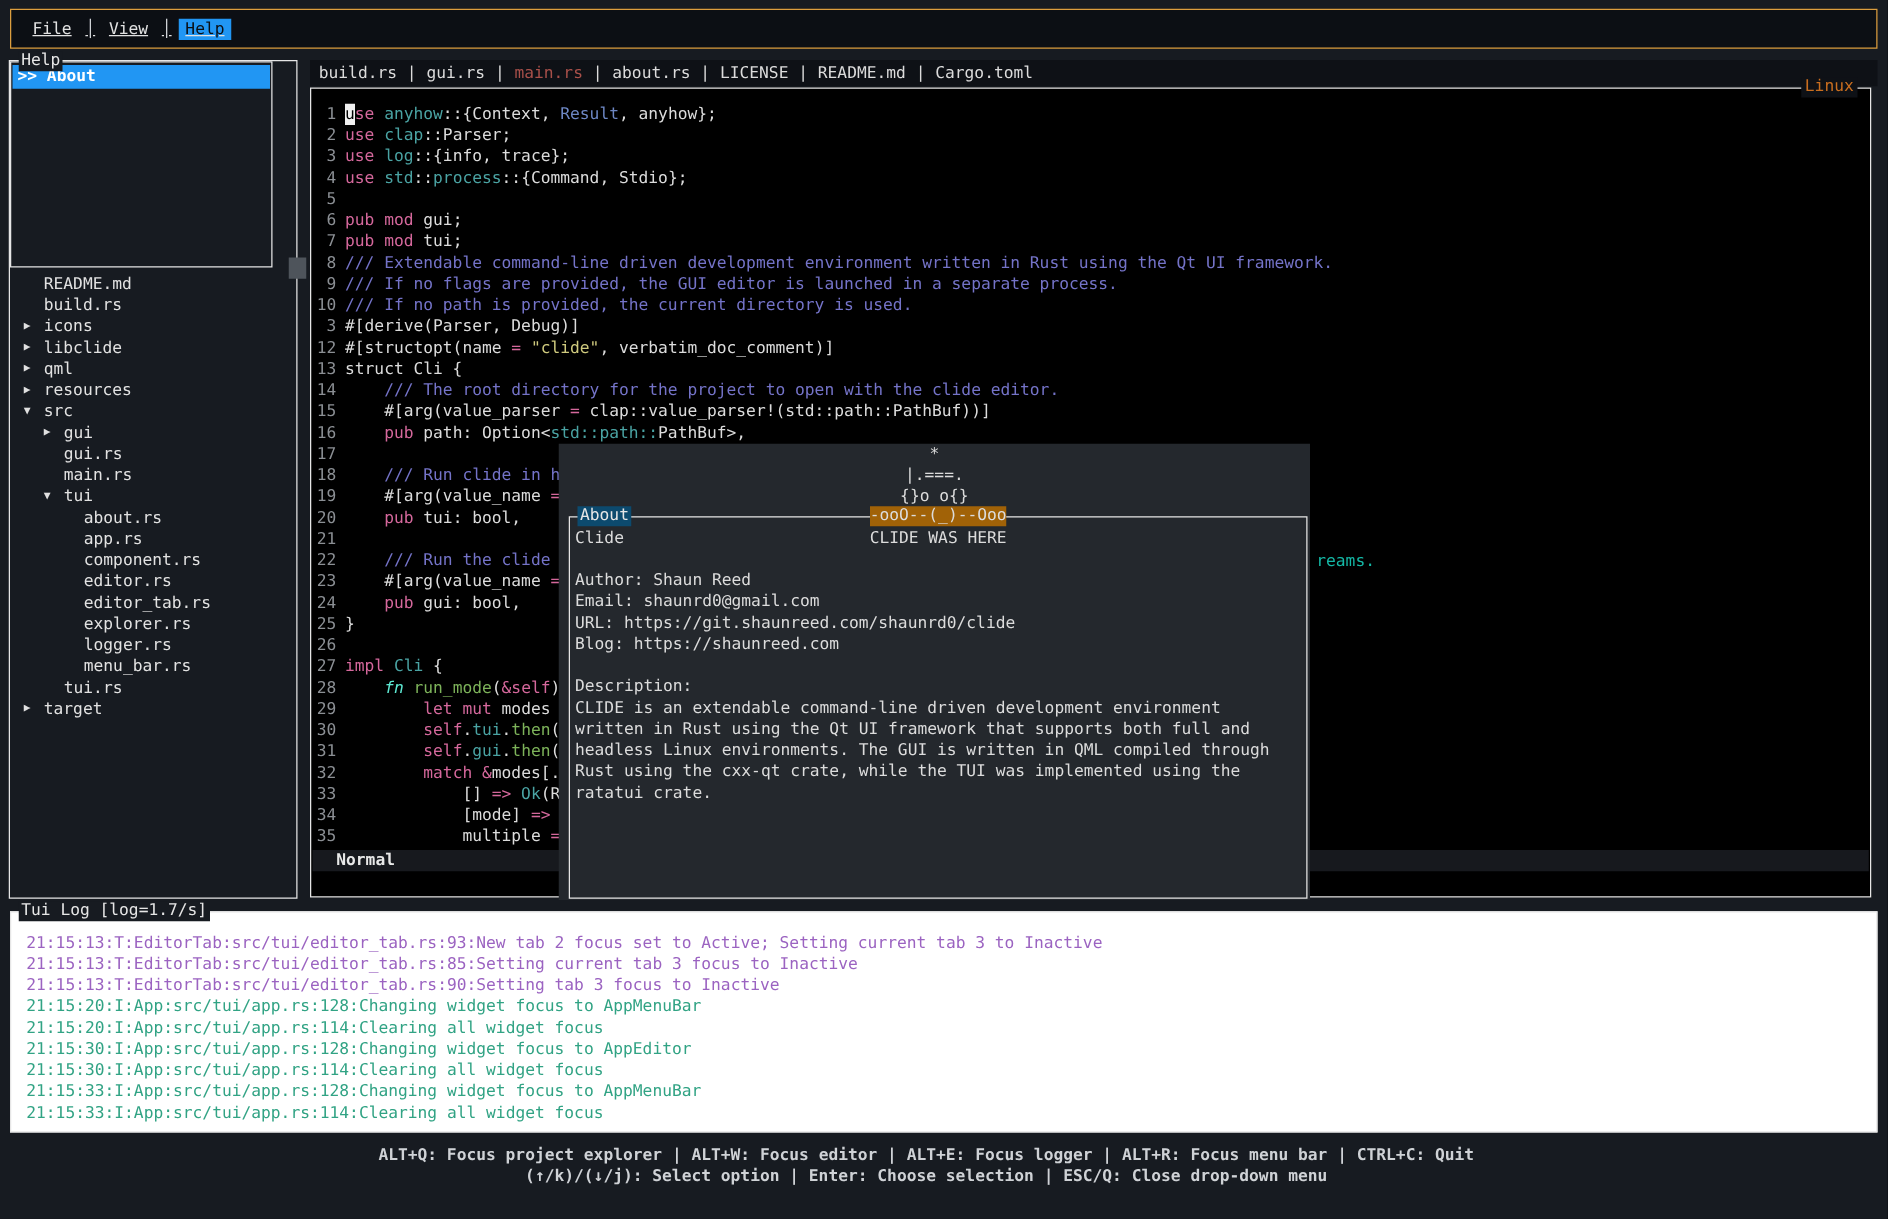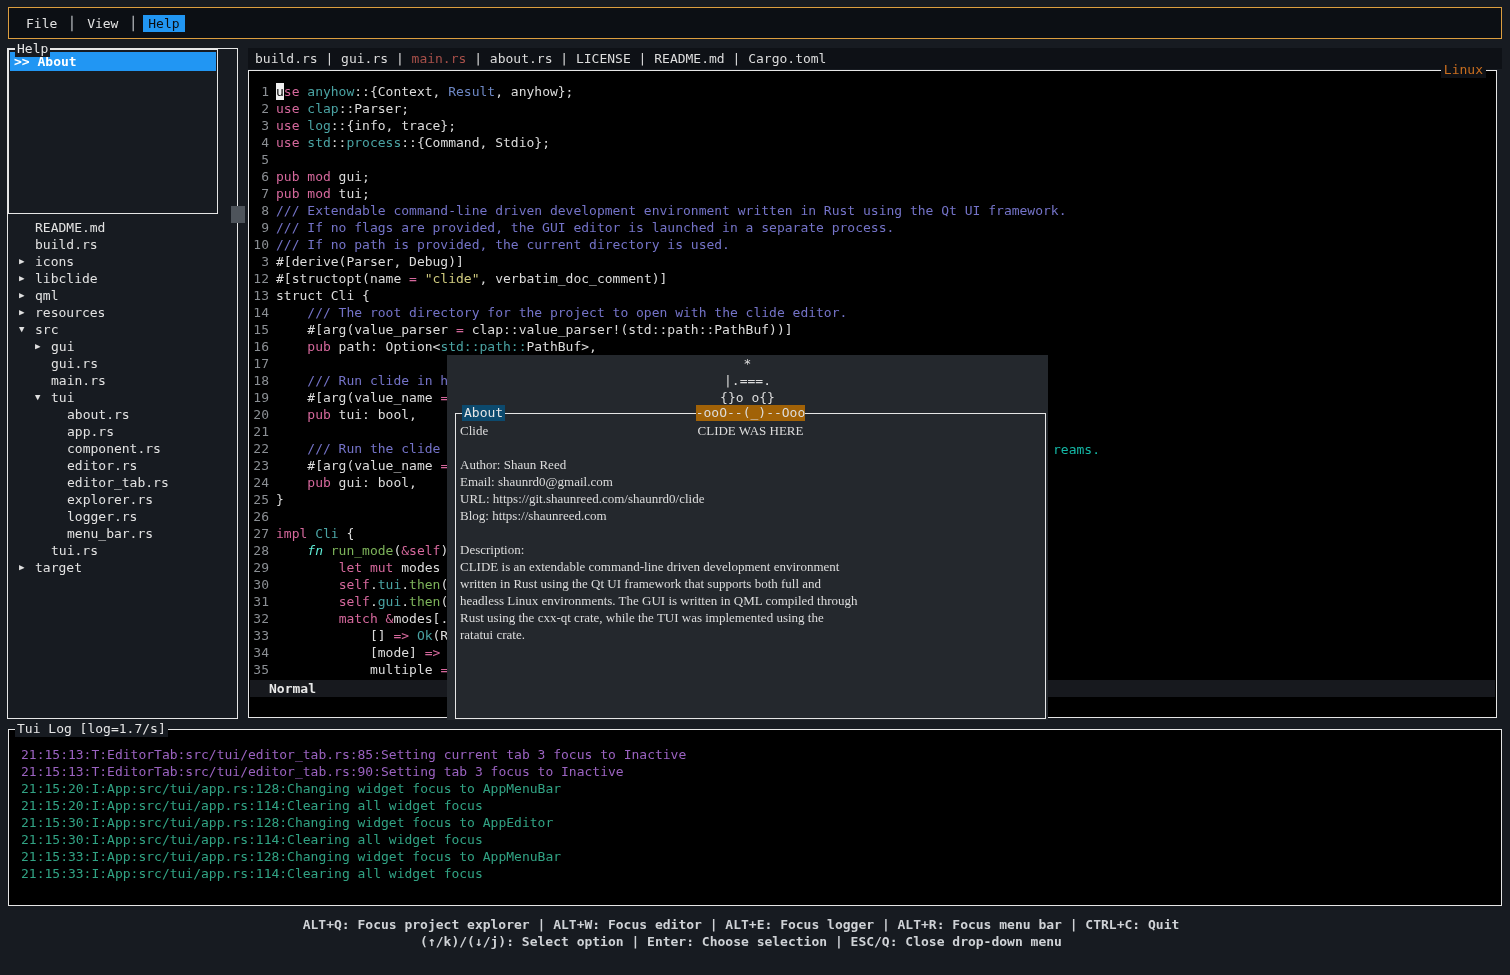--- a/index.html
+++ b/index.html
@@ -55,41 +55,41 @@
   .overflow-frag{position:absolute;left:804px;top:370px;height:17px;line-height:17px;color:#14b8a6;white-space:pre;}
 
   
   .popup{position:absolute;left:447px;top:355px;width:601px;height:365px;background:#24282d;z-index:10;color:#dcdcdc;}
   .art-line{height:17px;line-height:17px;text-align:center;white-space:pre;}
   .popup-box{position:absolute;left:8px;top:58px;width:591px;height:306px;border:1px solid #e6e6e6;}
   .popup-title{background:#0c4a6e;}
   .border-art{position:absolute;top:-9px;left:0;right:0;margin:auto;width:max-content;
     background:#a16207;line-height:16px;white-space:pre;}
   .popup-content{position:absolute;left:4px;top:8px;right:4px;}
-  .popup-row{height:17px;line-height:17px;white-space:pre;position:relative;font-family:Liberation Serif, serif;}
+  .popup-row{height:17px;line-height:17px;white-space:pre;position:relative;}
   .popup-banner{position:absolute;left:0;right:0;text-align:center;}
 
   
-  .tui-log{position:absolute;left:8px;top:729px;width:1494px;height:177px;border:1px solid #e6e6e6;background:#000000;}
+  .tui-log{position:absolute;left:8px;top:729px;width:1494px;height:177px;border:1px solid #e6e6e6;background:#ffffff;}
   .log-lines{position:absolute;left:12px;top:16px;right:4px;}
   .log-line{height:17px;line-height:17px;white-space:pre;overflow:hidden;}
   .log-trace{color:#9b63c1;}
   .log-info{color:#31a384;}
 
   
   .footer{position:absolute;left:0;top:916px;width:1482px;text-align:center;color:#cfd2d6;font-weight:bold;}
   .footer div{height:17px;line-height:17px;white-space:pre;}
 </style>
 </head>
 <body>
 
 <div class="stage">
 
   <div class="menu-bar">
-    <span style="display:flex;align-items:center;">
+    <span style="display:flex;align-items:center;text-decoration:underline;">
         <span class="menu-item">File</span>
         <span class="menu-sep">│</span>
         <span class="menu-item">View</span>
         <span class="menu-sep">│</span>
         <span class="menu-item selected">Help</span>
       </span>
   </div>
 
   <div class="explorer">
     <div class="scroll-thumb"></div>
@@ -195,20 +195,21 @@
           <div class="popup-row">headless Linux environments. The GUI is written in QML compiled through</div>
           <div class="popup-row">Rust using the cxx-qt crate, while the TUI was implemented using the</div>
           <div class="popup-row">ratatui crate.</div>
         </div>
     </div>
   </div>
 
   <div class="tui-log">
     <span class="panel-title">Tui Log [log=1.7/s]</span>
     <div class="log-lines">
+        <div class="log-line log-trace">21:15:13:T:EditorTab:src/tui/editor_tab.rs:93:New tab 2 focus set to Active; Setting current tab 3 to Inactive</div>
         <div class="log-line log-trace">21:15:13:T:EditorTab:src/tui/editor_tab.rs:85:Setting current tab 3 focus to Inactive</div>
         <div class="log-line log-trace">21:15:13:T:EditorTab:src/tui/editor_tab.rs:90:Setting tab 3 focus to Inactive</div>
         <div class="log-line log-info">21:15:20:I:App:src/tui/app.rs:128:Changing widget focus to AppMenuBar</div>
         <div class="log-line log-info">21:15:20:I:App:src/tui/app.rs:114:Clearing all widget focus</div>
         <div class="log-line log-info">21:15:30:I:App:src/tui/app.rs:128:Changing widget focus to AppEditor</div>
         <div class="log-line log-info">21:15:30:I:App:src/tui/app.rs:114:Clearing all widget focus</div>
         <div class="log-line log-info">21:15:33:I:App:src/tui/app.rs:128:Changing widget focus to AppMenuBar</div>
         <div class="log-line log-info">21:15:33:I:App:src/tui/app.rs:114:Clearing all widget focus</div>
       </div>
   </div>

